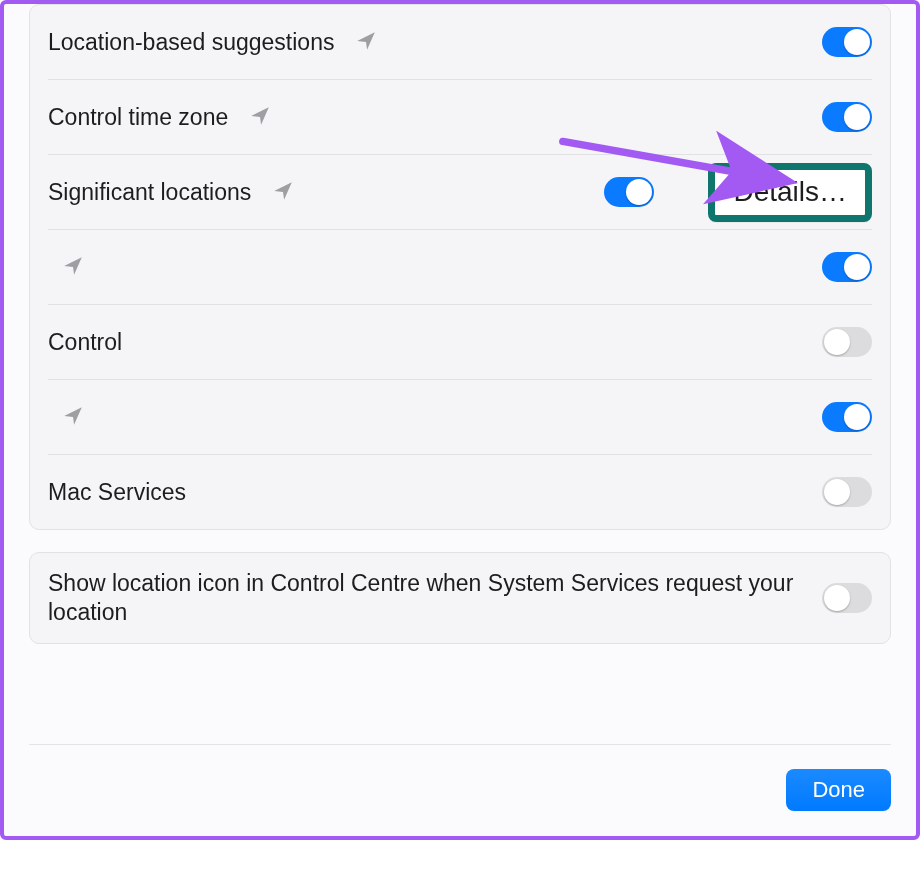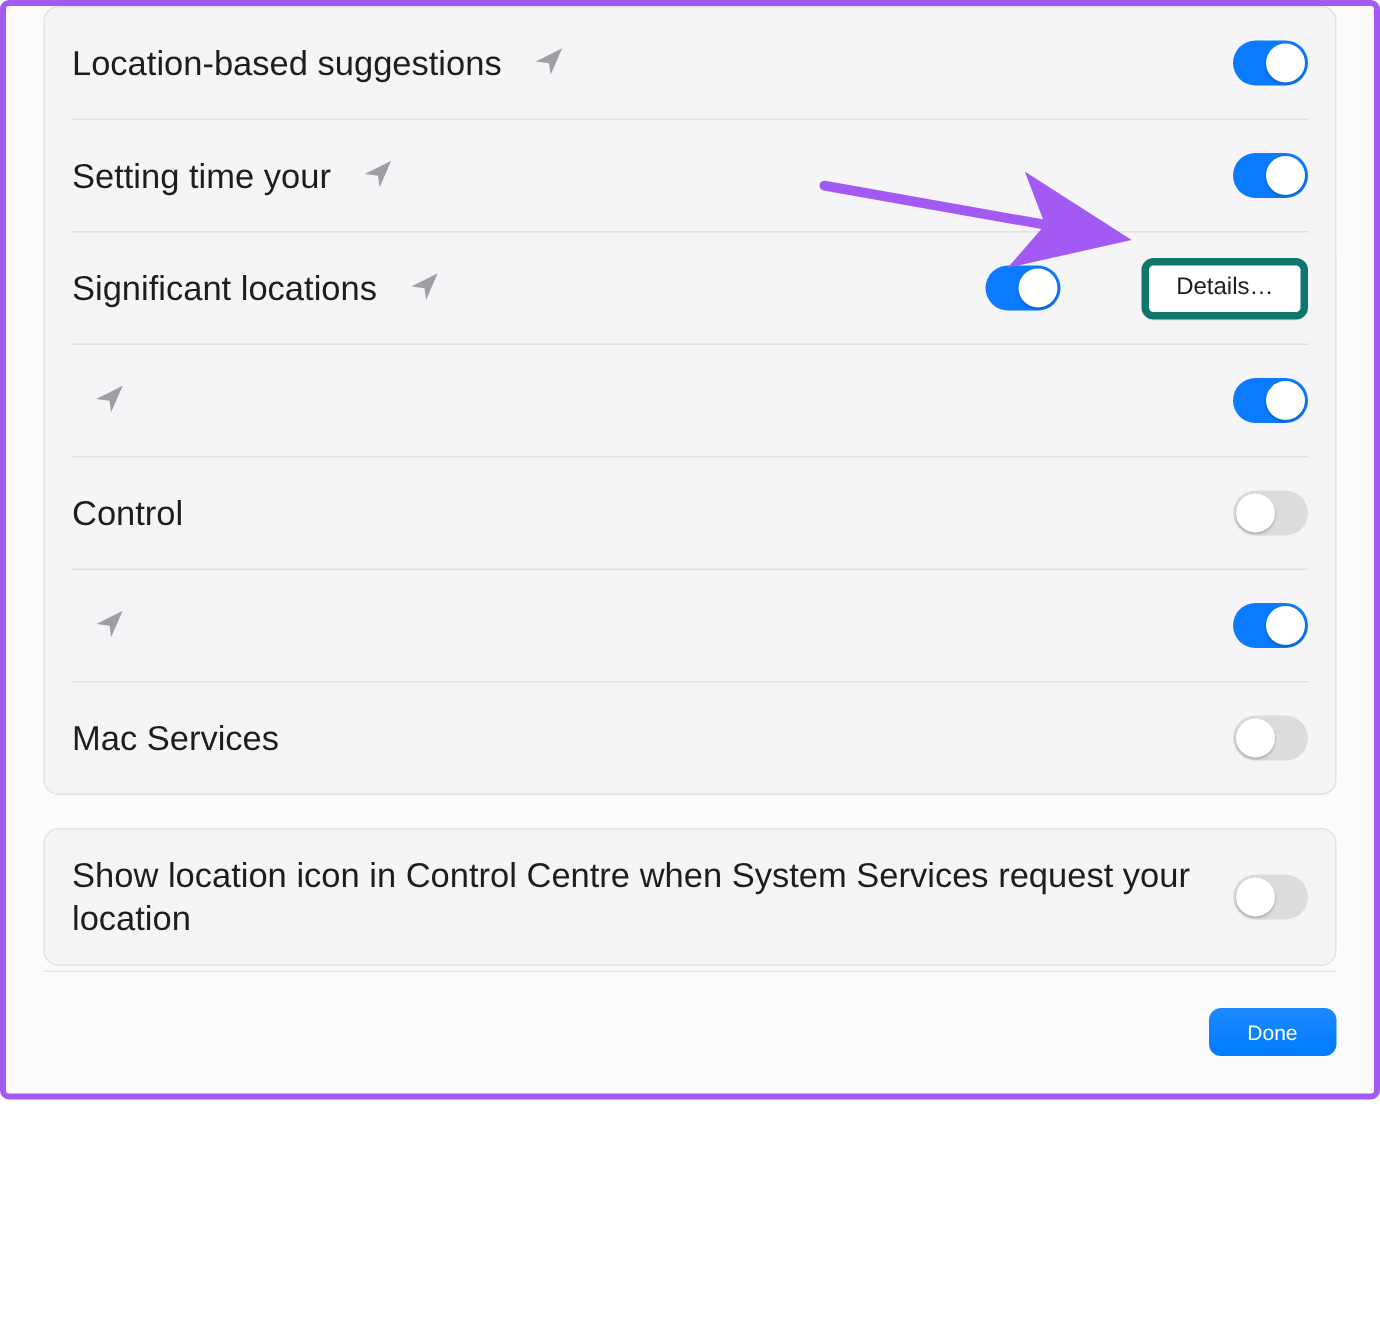--- a/index.html
+++ b/index.html
@@ -7,21 +7,21 @@
     padding: 0;
     width: 920px;
     height: 890px;
     font-family: -apple-system, "Helvetica Neue", Helvetica, Arial, sans-serif;
     background: #ffffff;
     color: #1d1d1f;
   }
   .frame {
     box-sizing: border-box;
     width: 920px;
-    height: 733px;
+    height: 840px;
     border: 4px solid #a35af2;
     border-radius: 6px;
     background: #fbfbfd;
     position: relative;
     overflow: hidden;
     padding: 0 25px 25px 25px;
     display: flex;
     flex-direction: column;
   }
   .panel {
@@ -60,24 +60,24 @@
   }
   .loc-icon svg {
     display: block;
   }
   .controls {
     display: flex;
     align-items: center;
     gap: 10px;
   }
   .details-btn {
-    font-size: 16px;
+    font-size: 28px;
     color: #1d1d1f;
     background: #ffffff;
-    border: 5px solid #0f766e;
+    border: 7px solid #0f766e;
     border-radius: 8px;
     padding: 6px 18px 7px 18px;
     box-shadow: 0 1px 0 rgba(0,0,0,0.04);
     cursor: pointer;
     font-family: inherit;
     margin-left: 44px;
   }
   
   .switch {
     width: 50px;
@@ -114,21 +114,21 @@
     border-top: 1px solid #e4e4e6;
     padding-top: 24px;
     display: flex;
     justify-content: flex-end;
   }
   .done-btn {
     background: linear-gradient(#1b8aff, #007aff);
     color: #ffffff;
     border: none;
     border-radius: 8px;
-    font-size: 14px;
+    font-size: 22px;
     padding: 8px 26px;
     cursor: pointer;
     font-family: inherit;
   }
   
   .overlay { position: absolute; inset: 0; pointer-events: none; }
   .overlay svg { position: absolute; inset: 0; width: 100%; height: 100%; }
 </style>
 </head>
 <body>
@@ -148,21 +148,21 @@
       </div>
       <div class="controls">
         <div class="switch on">
             <div class="knob"></div>
           </div>
       </div>
     </div>
 
     <div class="row">
       <div class="label">
-        <span>Setting time your</span>
+        <span>Control time zone</span>
         <span class="loc-icon">
           <svg width="22" height="22" viewBox="0 0 20 20">
               <path d="M2 10 L18 2 L11 18 L10 11 Z" fill="#9e9ea3"></path>
             </svg>
         </span>
       </div>
       <div class="controls">
         <div class="switch on">
             <div class="knob"></div>
           </div>

